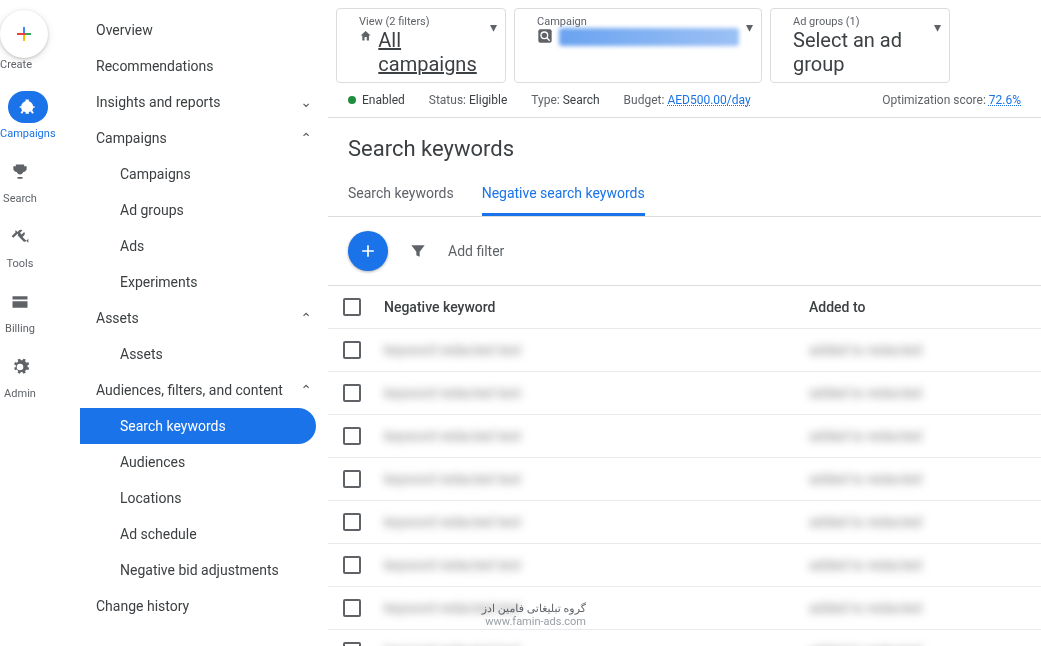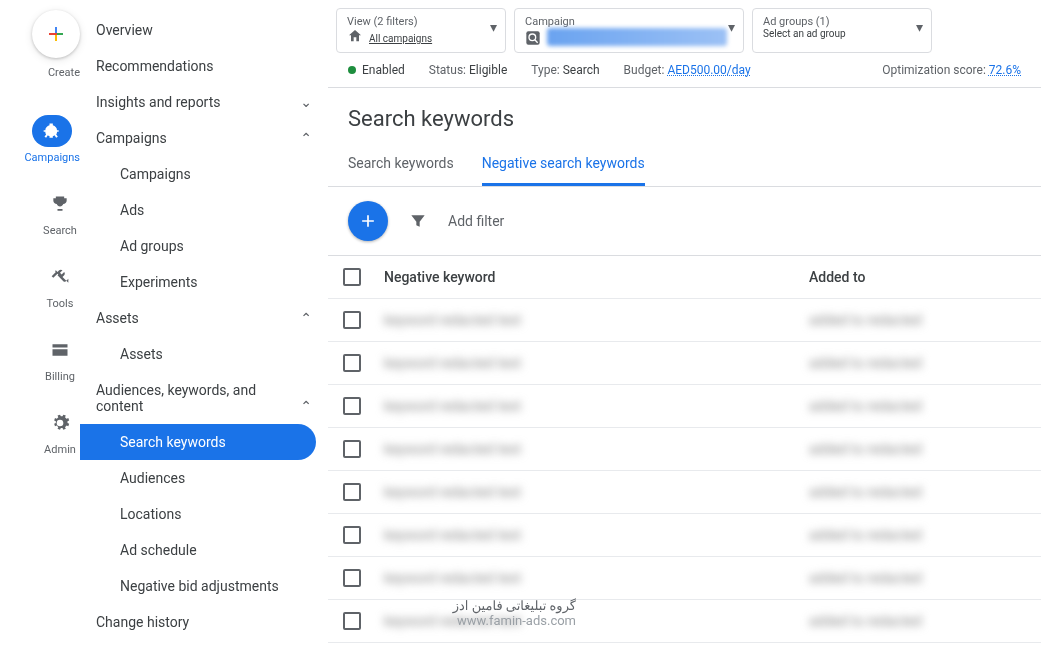--- a/index.html
+++ b/index.html
@@ -1,34 +1,34 @@
 <!DOCTYPE html>
 <html><head>
 <meta charset="utf-8">
 <style>
 * { box-sizing: border-box; margin: 0; padding: 0; }
 body { font-family: 'Google Sans', Roboto, Arial, sans-serif; font-size: 14px; color: #3c4043; background: #fff; width: 1041px; height: 646px; overflow: hidden; }
 .app { display: flex; height: 100%; }
-.rail { width: 80px; display: flex; flex-direction: column; align-items: flex-end; padding-top: 10px; gap: 8px; }
+.rail { width: 80px; display: flex; flex-direction: column; align-items: flex-start; padding-top: 10px; }
 .create-btn { width: 48px; height: 48px; border-radius: 50%; background: #fff; display: flex; align-items: center; justify-content: center; box-shadow: 0 1px 3px rgba(0,0,0,0.2), 0 2px 8px rgba(0,0,0,0.1); cursor: pointer; }
 .rail-item { display: flex; flex-direction: column; align-items: center; gap: 4px; padding: 8px 0; cursor: pointer; }
 .rail-icon { width: 40px; height: 32px; border-radius: 16px; display: flex; align-items: center; justify-content: center; color: #5f6368; }
 .rail-item.active .rail-icon { background: #1a73e8; color: #fff; }
 .rail-item.active .rail-label { color: #1a73e8; }
 .rail-label { font-size: 11px; color: #5f6368; }
 .sidebar { width: 248px; padding: 12px 0; }
 .nav-item { display: flex; align-items: flex-end; padding: 10px 16px; cursor: pointer; color: #3c4043; }
 .nav-item .chevron { margin-left: auto; color: #5f6368; }
 .nav-sub { padding-left: 40px; }
 .nav-item.active { background: #1a73e8; color: #fff; border-radius: 0 20px 20px 0; margin-right: 12px; }
 .main { flex: 1; display: flex; flex-direction: column; padding: 8px 0 0 0; }
 .selectors { display: flex; gap: 8px; padding: 0 8px; }
-.selector { border: 1px solid #dadce0; border-radius: 4px; padding: 6px 10px; flex: 1; position: relative; cursor: pointer; }
+.selector { border: 1px solid #dadce0; border-radius: 4px; padding: 6px 22px; flex: 1; position: relative; cursor: pointer; }
 .selector-label { font-size: 11px; color: #5f6368; display:flex; align-items:center; gap:4px;}
-.selector-value { font-size: 10px; color: #3c4043; display: flex; align-items: flex-end; gap: 6px; }
+.selector-value { font-size: 20px; color: #3c4043; display: flex; align-items: flex-start; gap: 6px; }
 .selector-value.link { text-decoration: underline; }
 .selector .caret { position: absolute; right: 8px; top: 10px; color: #5f6368; }
 .status-row { display: flex; align-items: center; gap: 24px; padding: 10px 20px; font-size: 12px; color: #5f6368; border-bottom: 1px solid #dadce0; }
 .status-row .dot { width: 8px; height: 8px; border-radius: 50%; background: #1e8e3e; display: inline-block; margin-right: 6px; }
 .status-row .val { color: #3c4043; }
 .status-row .link { color: #1a73e8; text-decoration: underline dotted; }
 .status-row .right { margin-left: auto; }
 .page-title { font-size: 22px; font-weight: 400; color: #3c4043; padding: 18px 20px 12px; }
 .tabs { display: flex; gap: 28px; padding: 0 20px; border-bottom: 1px solid #dadce0; }
 .tab { padding: 12px 0; color: #5f6368; cursor: pointer; border-bottom: 3px solid transparent; }
@@ -41,21 +41,21 @@
 .th-row, .td-row { display: flex; align-items: center; border-bottom: 1px solid #e8eaed; }
 .th-row { font-weight: 500; color: #3c4043; }
 .cell-check { width: 48px; display: flex; align-items: center; justify-content: center; padding: 12px 0; }
 .cell-kw { flex: 1; padding: 12px 8px; }
 .cell-added { width: 240px; padding: 12px 8px; margin-left: 44px; }
 .checkbox { width: 18px; height: 18px; border: 2px solid #5f6368; border-radius: 2px; cursor: pointer; }
 .blur { filter: blur(4px); color: #888; user-select: none; }
 .blur-bar { background: linear-gradient(90deg, #6aa3f0, #9cc1f5); height: 18px; width: 180px; border-radius: 3px; filter: blur(2px); }
 .cell-added .blur { filter: blur(4px); }
 svg { display: block; }
-.watermark { position: absolute; right: 465px; bottom: 18px; font-size: 13px; color: #9aa0a6; text-align: right; margin-top: 32px; }
+.watermark { position: absolute; right: 455px; bottom: 18px; font-size: 11px; color: #9aa0a6; text-align: right; margin-top: 32px; }
 .watermark .ar { color: #5f6368; direction: rtl; }
 </style>
 </head>
 <body>
 
 <div class="app">
   <div class="rail">
     <div class="create-btn">
       <svg width="24" height="24" viewBox="0 0 24 24">
           <path d="M11 5h2v6h6v2h-6v6h-2v-6H5v-2h6z" fill="#ea4335"></path>
@@ -120,37 +120,37 @@
         <span class="chevron">⌄</span>
       </div>
     <div class="nav-item">
         <span>Campaigns</span>
         <span class="chevron">⌃</span>
       </div>
     <div class="nav-item nav-sub">
         <span>Campaigns</span>
       </div>
     <div class="nav-item nav-sub">
+        <span>Ad groups</span>
+      </div>
+    <div class="nav-item nav-sub">
         <span>Ads</span>
-      </div>
-    <div class="nav-item nav-sub">
-        <span>Ad groups</span>
       </div>
     <div class="nav-item nav-sub">
         <span>Experiments</span>
       </div>
     <div class="nav-item">
         <span>Assets</span>
         <span class="chevron">⌃</span>
       </div>
     <div class="nav-item nav-sub">
         <span>Assets</span>
       </div>
     <div class="nav-item">
-        <span>Audiences, keywords, and content</span>
+        <span>Audiences, filters, and content</span>
         <span class="chevron">⌃</span>
       </div>
     <div class="nav-item nav-sub active">
         <span>Search keywords</span>
       </div>
     <div class="nav-item nav-sub">
         <span>Audiences</span>
       </div>
     <div class="nav-item nav-sub">
         <span>Locations</span>

